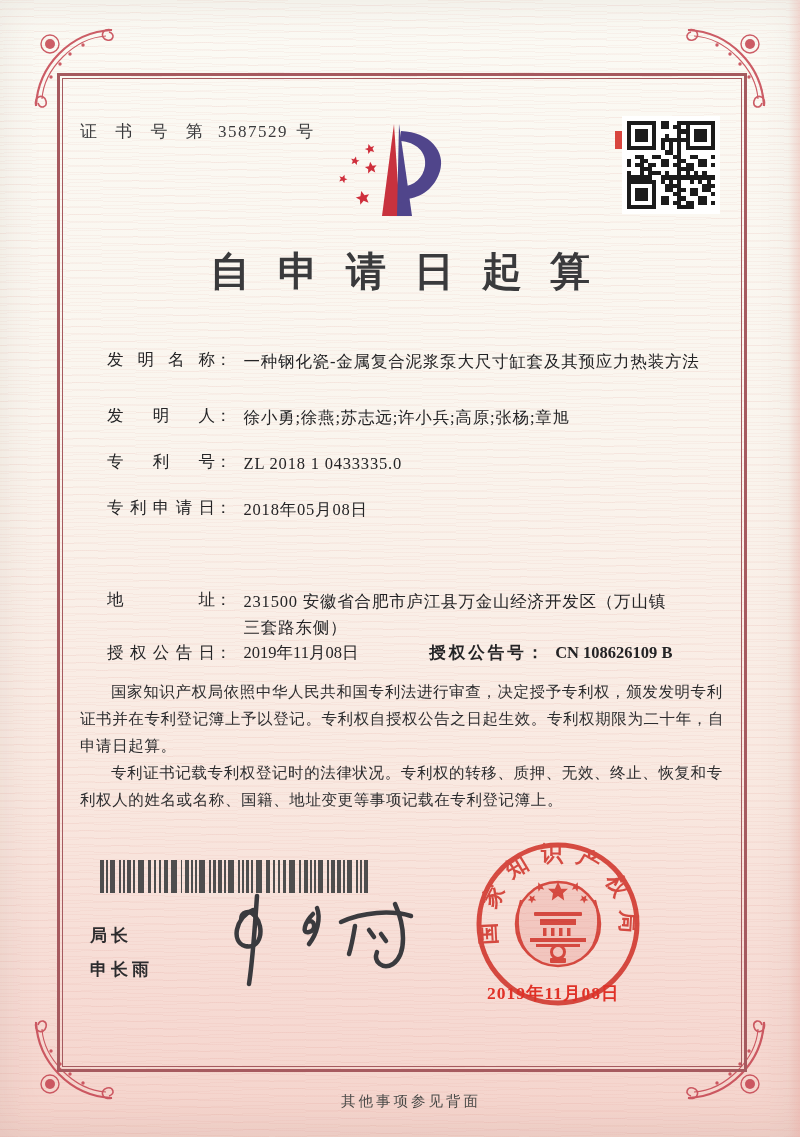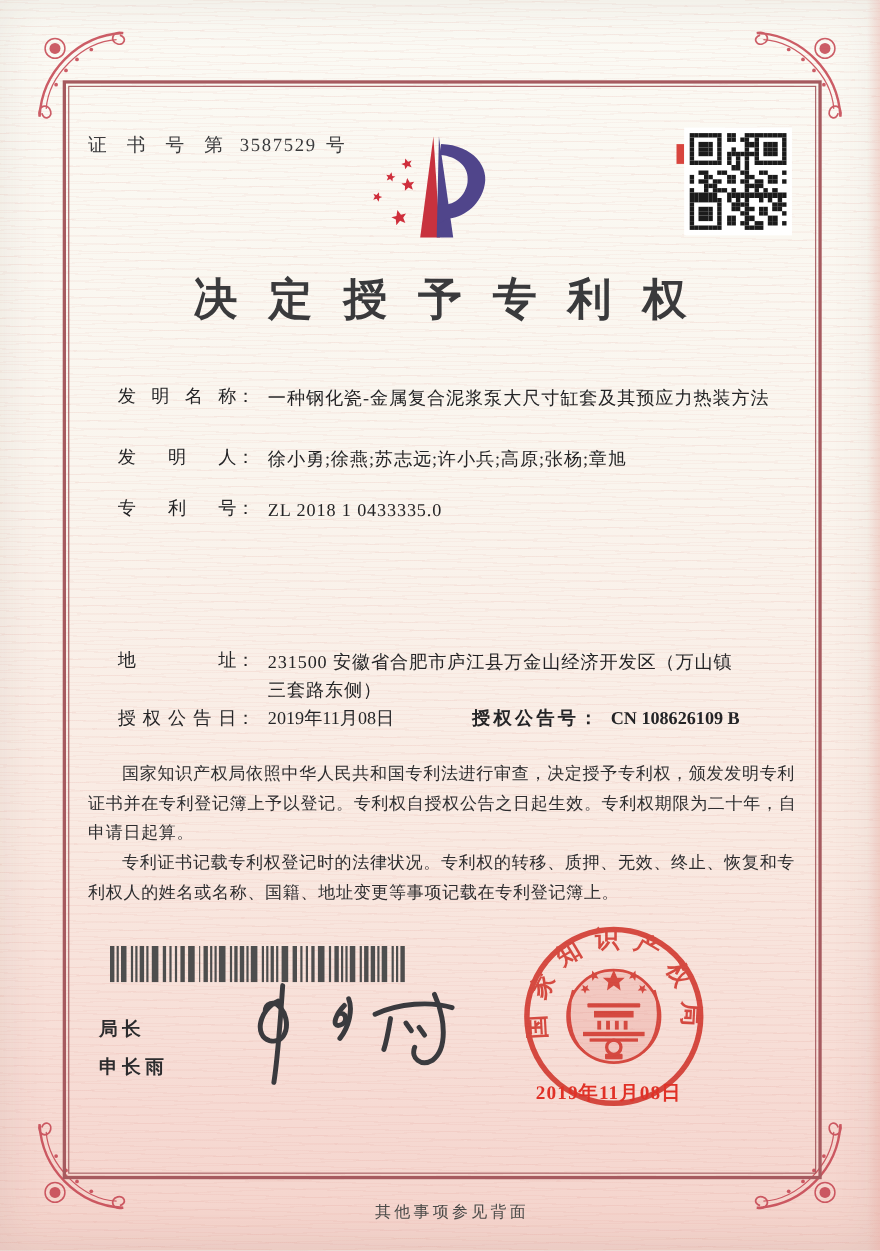--- a/index.html
+++ b/index.html
@@ -49,21 +49,21 @@
   .fvalue{display:inline-block;width:505px;vertical-align:top;letter-spacing:.8px;line-height:26px;}
   .w-addr{width:435px;}
   .r-name{top:349px;} .r-inventor{top:405px;} .r-patno{top:451px;}
   .r-appdate{top:497px;} .r-owner{top:543px;} .r-addr{top:589px;}
   .r-grant{top:642px;}
   .grant-left{display:inline-block;width:343px;vertical-align:top;}
   .grant-right{display:inline-block;vertical-align:top;font-weight:bold;}
   .glabel{letter-spacing:3px;}
 
   .body-text{position:absolute;left:80px;top:678px;width:654px;font-size:15.5px;
-    line-height:27px;color:#2d2d2f;letter-spacing:.6px;margin-top:12px;}
+    line-height:27px;color:#2d2d2f;letter-spacing:.6px;}
   .body-text p{margin:0;text-indent:2em;}
 
   .barcode{position:absolute;left:100px;top:860px;width:272px;height:33px;
     white-space:nowrap;overflow:hidden;}
   .barcode span{display:inline-block;height:100%;background:#4e4e4e;vertical-align:top;}
 
   .director{position:absolute;left:90px;font-size:17px;font-weight:600;
     letter-spacing:4px;color:#2c2c2e;}
   .d-role{top:924px;} .d-name{top:958px;}
   .signature{position:absolute;left:205px;top:888px;width:230px;height:102px;z-index:4;}
@@ -580,30 +580,33 @@
         <div class="qm"></div>
         <div class="qm"></div>
         <div></div>
         <div></div>
         <div></div>
         <div></div>
         <div></div>
       </div>
   </div>
 
-  <div class="title">决定授予专利权</div>
+  <div class="title">自申请日起算</div>
 
   <div class="frow r-name">
     <span class="flabel">发明名称</span><span class="fcolon">：</span><span class="fvalue">一种钢化瓷-金属复合泥浆泵大尺寸缸套及其预应力热装方法</span>
   </div>
   <div class="frow r-inventor">
     <span class="flabel">发明人</span><span class="fcolon">：</span><span class="fvalue">徐小勇;徐燕;苏志远;许小兵;高原;张杨;章旭</span>
   </div>
   <div class="frow r-patno">
     <span class="flabel">专利号</span><span class="fcolon">：</span><span class="fvalue">ZL 2018 1 0433335.0</span>
+  </div>
+  <div class="frow r-appdate">
+    <span class="flabel">专利申请日</span><span class="fcolon">：</span><span class="fvalue">2018年05月08日</span>
   </div>
   <div class="frow r-addr">
     <span class="flabel">地址</span><span class="fcolon">：</span><span class="fvalue w-addr">231500 安徽省合肥市庐江县万金山经济开发区（万山镇三套路东侧）</span>
   </div>
   <div class="frow r-grant">
     <span class="grant-left">
       <span class="flabel">授权公告日</span><span class="fcolon">：</span><span>2019年11月08日</span>
     </span>
     <span class="grant-right">
       <span class="glabel">授权公告号</span><span class="fcolon">：</span><span>CN 108626109 B</span>

